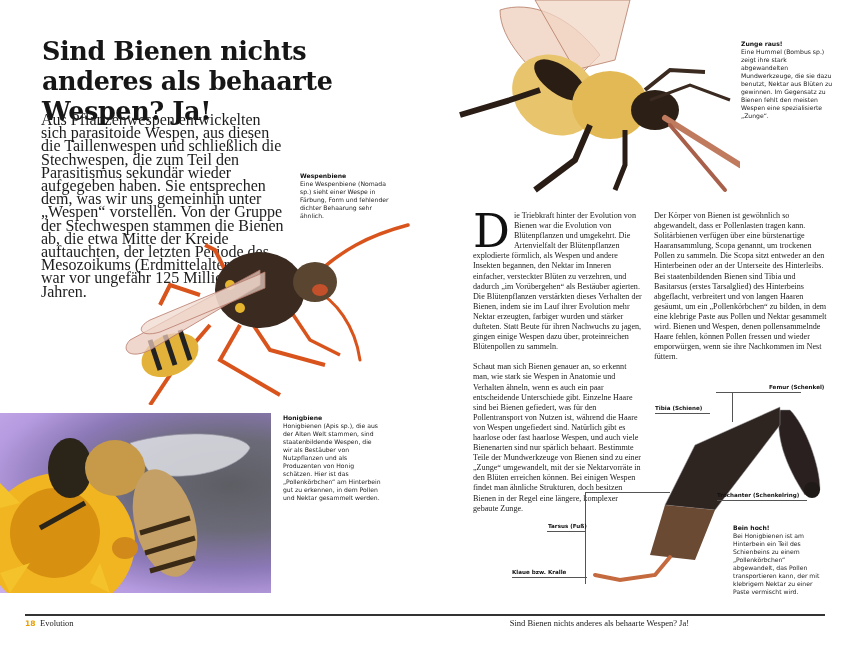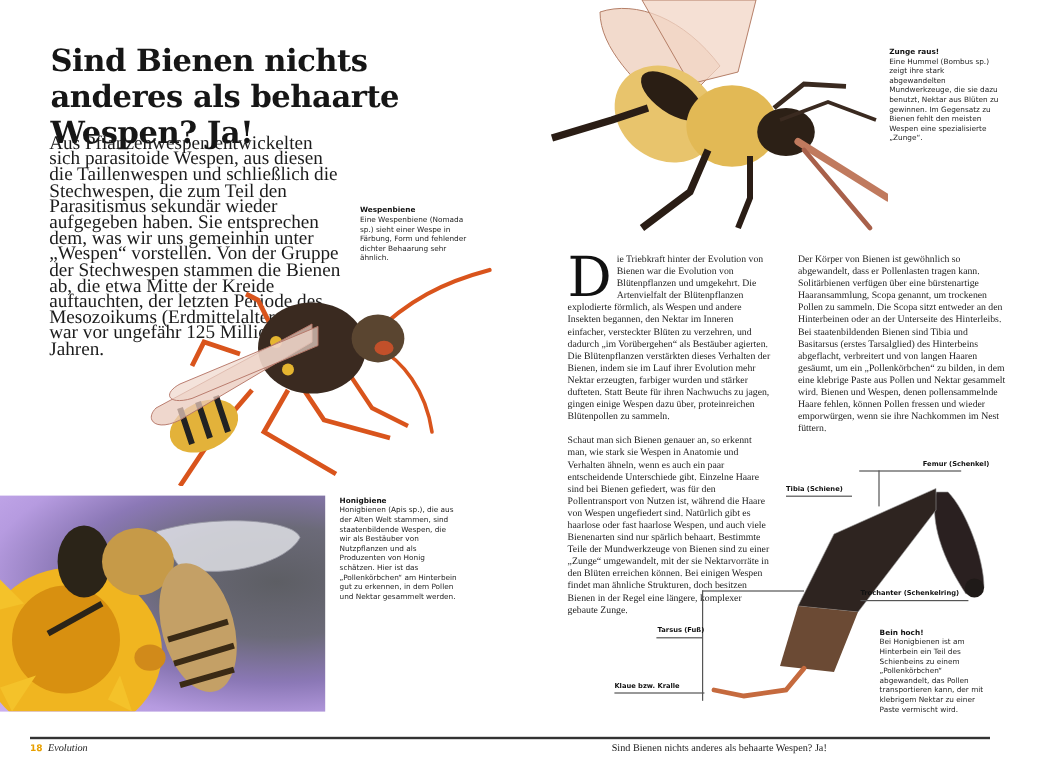--- a/index.html
+++ b/index.html
@@ -142,21 +142,21 @@
     <span class="cap-body">Eine Hummel (Bombus sp.) zeigt ihre stark abgewandelten Mundwerkzeuge, die sie dazu benutzt, Nektar aus Blüten zu gewinnen. Im Gegensatz zu Bienen fehlt den meisten Wespen eine spezialisierte „Zunge“.</span>
   </div>
 
   <div class="body-col" style="left:473px; top:211px; width:171px;">
     <span class="para">
       <span class="dropcap">D</span><span>ie Triebkraft hinter der Evolution von Bienen war die Evolution von Blütenpflanzen und umgekehrt. Die Artenvielfalt der Blütenpflanzen explodierte förmlich, als Wespen und andere Insekten begannen, den Nektar im Inneren einfacher, versteckter Blüten zu verzehren, und dadurch „im Vorübergehen“ als Bestäuber agierten. Die Blütenpflanzen verstärkten dieses Verhalten der Bienen, indem sie im Lauf ihrer Evolution mehr Nektar erzeugten, farbiger wurden und stärker dufteten. Statt Beute für ihren Nachwuchs zu jagen, gingen einige Wespen dazu über, proteinreichen Blütenpollen zu sammeln.</span>
     </span>
     <span class="para">Schaut man sich Bienen genauer an, so erkennt man, wie stark sie Wespen in Anatomie und Verhalten ähneln, wenn es auch ein paar entscheidende Unterschiede gibt. Einzelne Haare sind bei Bienen gefiedert, was für den Pollentransport von Nutzen ist, während die Haare von Wespen ungefiedert sind. Natürlich gibt es haarlose oder fast haarlose Wespen, und auch viele Bienenarten sind nur spärlich behaart. Bestimmte Teile der Mundwerkzeuge von Bienen sind zu einer „Zunge“ umgewandelt, mit der sie Nektarvorräte in den Blüten erreichen können. Bei einigen Wespen findet man ähnliche Strukturen, doch besitzen Bienen in der Regel eine längere, komplexer gebaute Zunge.</span>
   </div>
 
-  <div class="body-col" style="left:654px; top:211px; width:175px;margin-left:11px;">
+  <div class="body-col" style="left:654px; top:211px; width:175px;">
     <span class="para">Der Körper von Bienen ist gewöhnlich so abgewandelt, dass er Pollenlasten tragen kann. Solitärbienen verfügen über eine bürstenartige Haaransammlung, Scopa genannt, um trockenen Pollen zu sammeln. Die Scopa sitzt entweder an den Hinterbeinen oder an der Unterseite des Hinterleibs. Bei staatenbildenden Bienen sind Tibia und Basitarsus (erstes Tarsalglied) des Hinterbeins abgeflacht, verbreitert und von langen Haaren gesäumt, um ein „Pollenkörbchen“ zu bilden, in dem eine klebrige Paste aus Pollen und Nektar gesammelt wird. Bienen und Wespen, denen pollensammelnde Haare fehlen, können Pollen fressen und wieder emporwürgen, wenn sie ihre Nachkommen im Nest füttern.</span>
   </div>
 
   <svg class="illus" style="left:585px; top:385px;" width="245" height="205" viewBox="0 0 245 205">
 
     <path d="M205 25 C 220 40, 235 80, 235 105 L 220 110 C 200 80, 190 50, 195 25 Z" fill="#2a2020" stroke="#999" stroke-width="0.5"></path>
 
     <path d="M195 22 L 110 60 L 80 120 L 130 125 L 195 40 Z" fill="#2e2420" stroke="#999" stroke-width="0.5"></path>
 
     <path d="M80 120 L 130 125 L 110 175 L 65 170 Z" fill="#6b4a34"></path>
@@ -183,16 +183,16 @@
   <div class="leader" style="left:512px; top:577px; width:75px; height:1px;"></div>
   <span class="leg-label" style="left:512px; top:569px;">Klaue bzw. Kralle</span>
 
   <div class="caption" style="left:733px; top:524px; width:92px;">
     <span class="cap-title">Bein hoch!</span>
     <span class="cap-body">Bei Honigbienen ist am Hinterbein ein Teil des Schienbeins zu einem „Pollenkörbchen“ abgewandelt, das Pollen transportieren kann, der mit klebrigem Nektar zu einer Paste vermischt wird.</span>
   </div>
 
   <div class="footer-rule"></div>
   <span class="page-num" style="left:25px;">18</span>
-  <span class="running" style="left:40px;font-style:italic;">Evolution</span>
+  <span class="running" style="left:40px;">Evolution</span>
   <span class="running" style="right:55px;">Sind Bienen nichts anderes als behaarte Wespen? Ja!</span>
   <span class="page-num" style="left:858px;margin-top:32px;">19</span>
 </div>
 
 </body></html>

